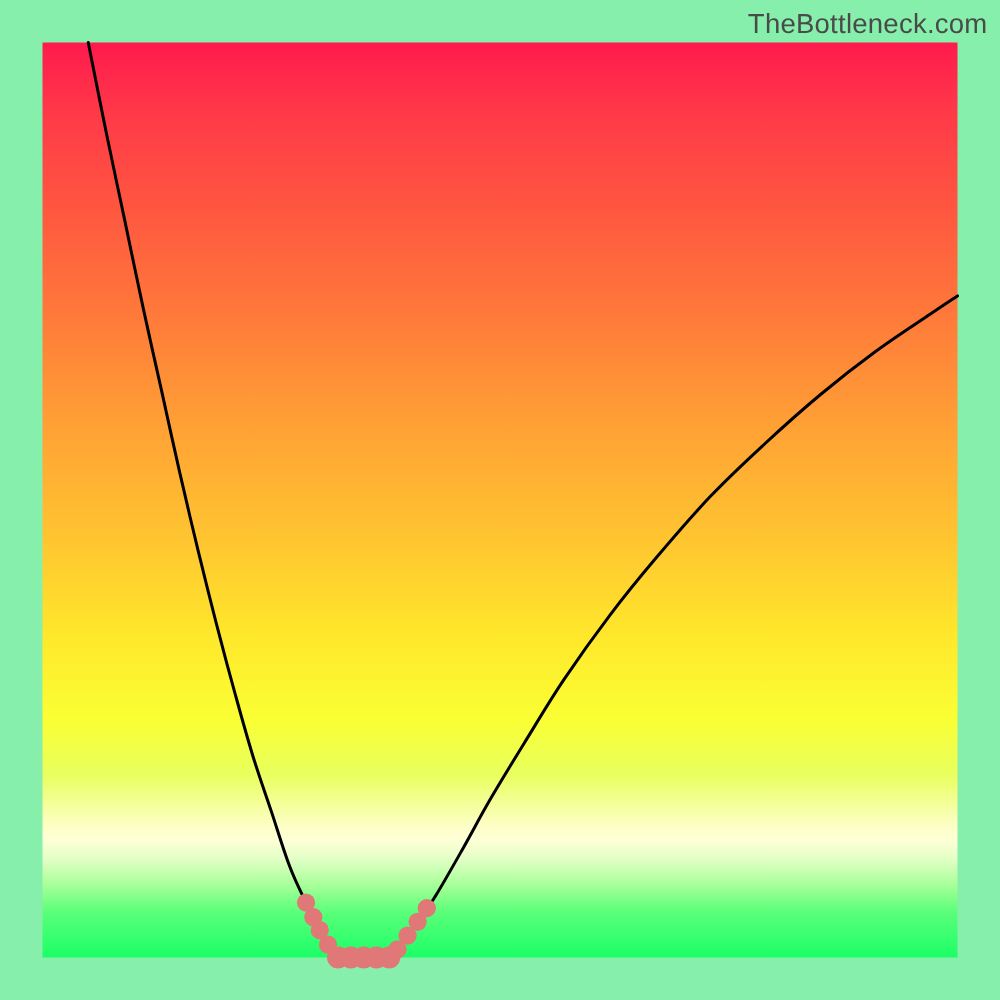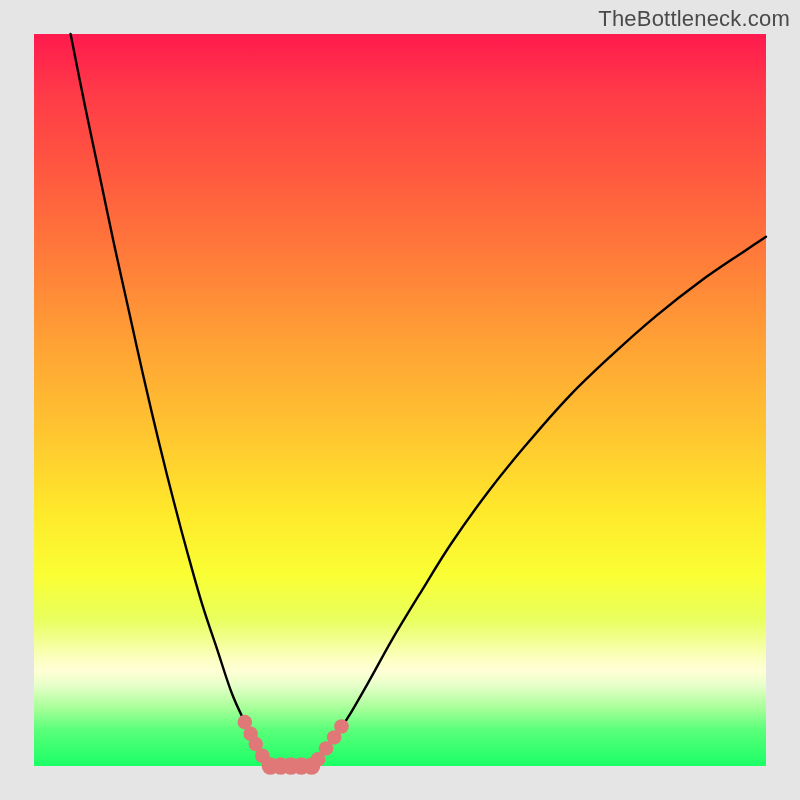--- a/index.html
+++ b/index.html
@@ -8,21 +8,21 @@
     width: 800px;
     height: 800px;
     overflow: hidden;
     background: #000;
     font-family: Arial, Helvetica, sans-serif;
   }
   .frame {
     position: relative;
     width: 800px;
     height: 800px;
-    background: #e5e5e5;
+    background: #86efac;
   }
   .watermark {
     position: absolute;
     top: 6px;
     right: 10px;
     color: #4a4a4a;
     font-size: 22px;
     font-weight: 500;
     letter-spacing: 0.2px;
     z-index: 10;

